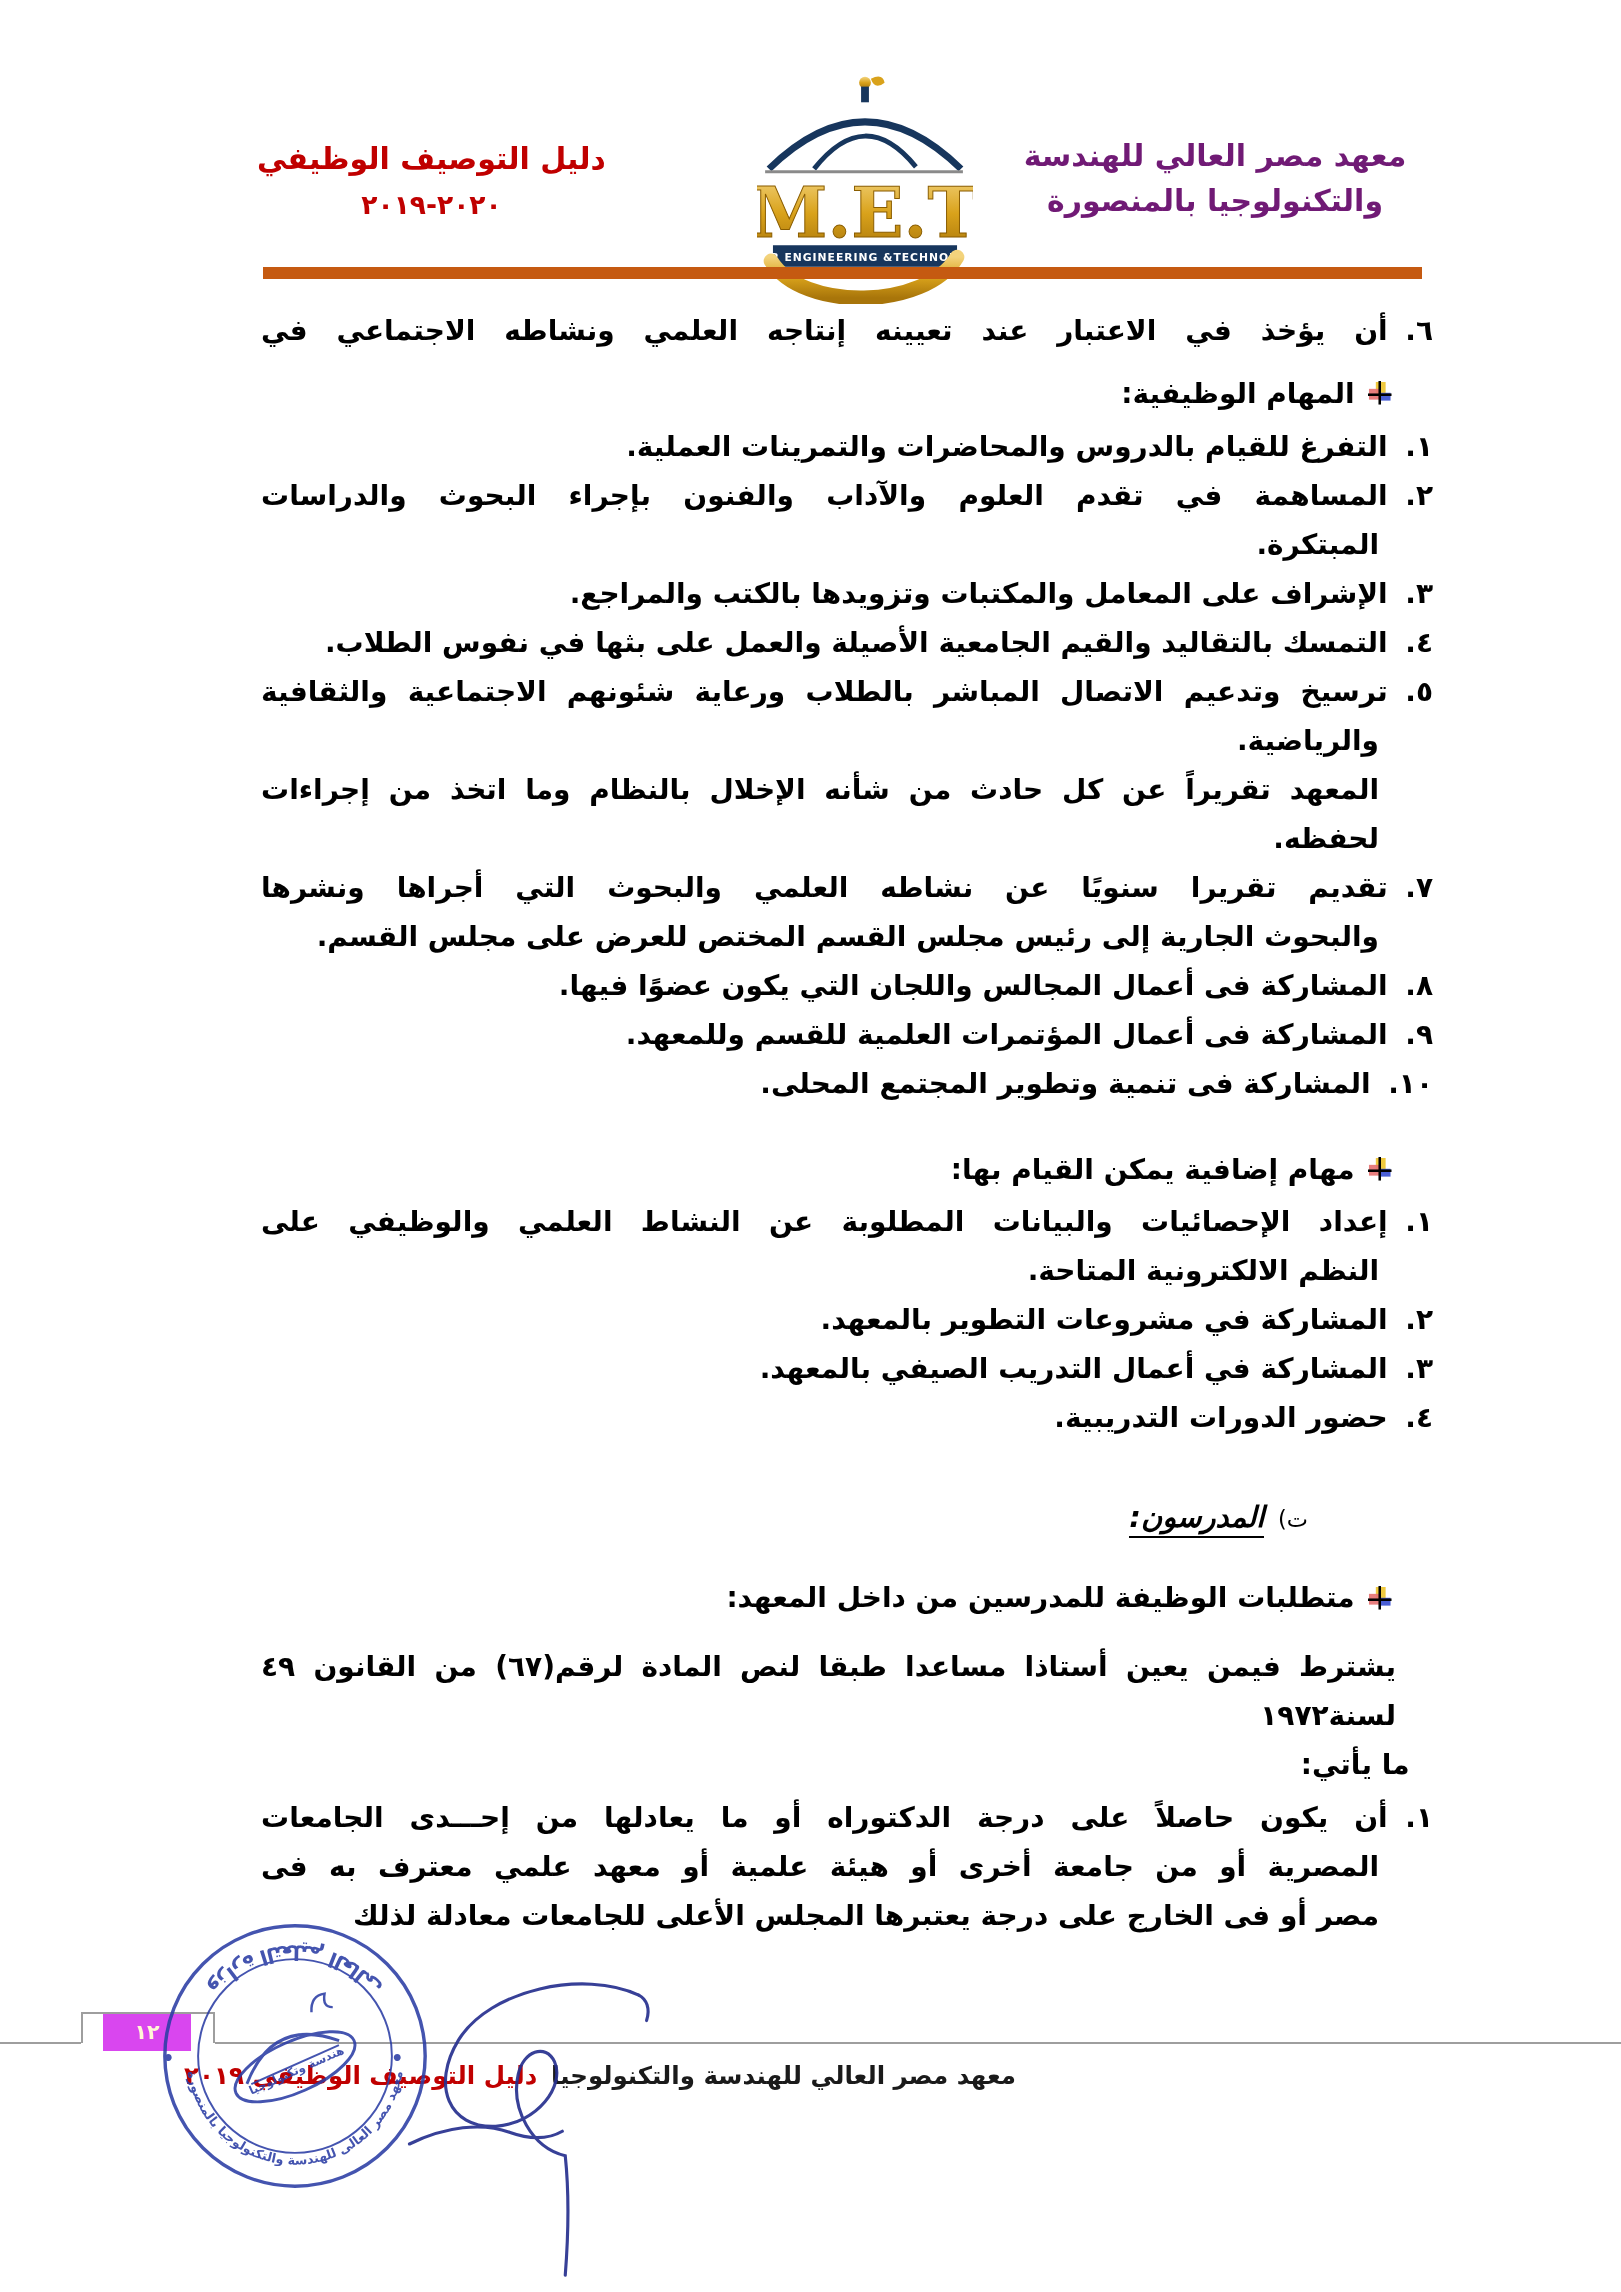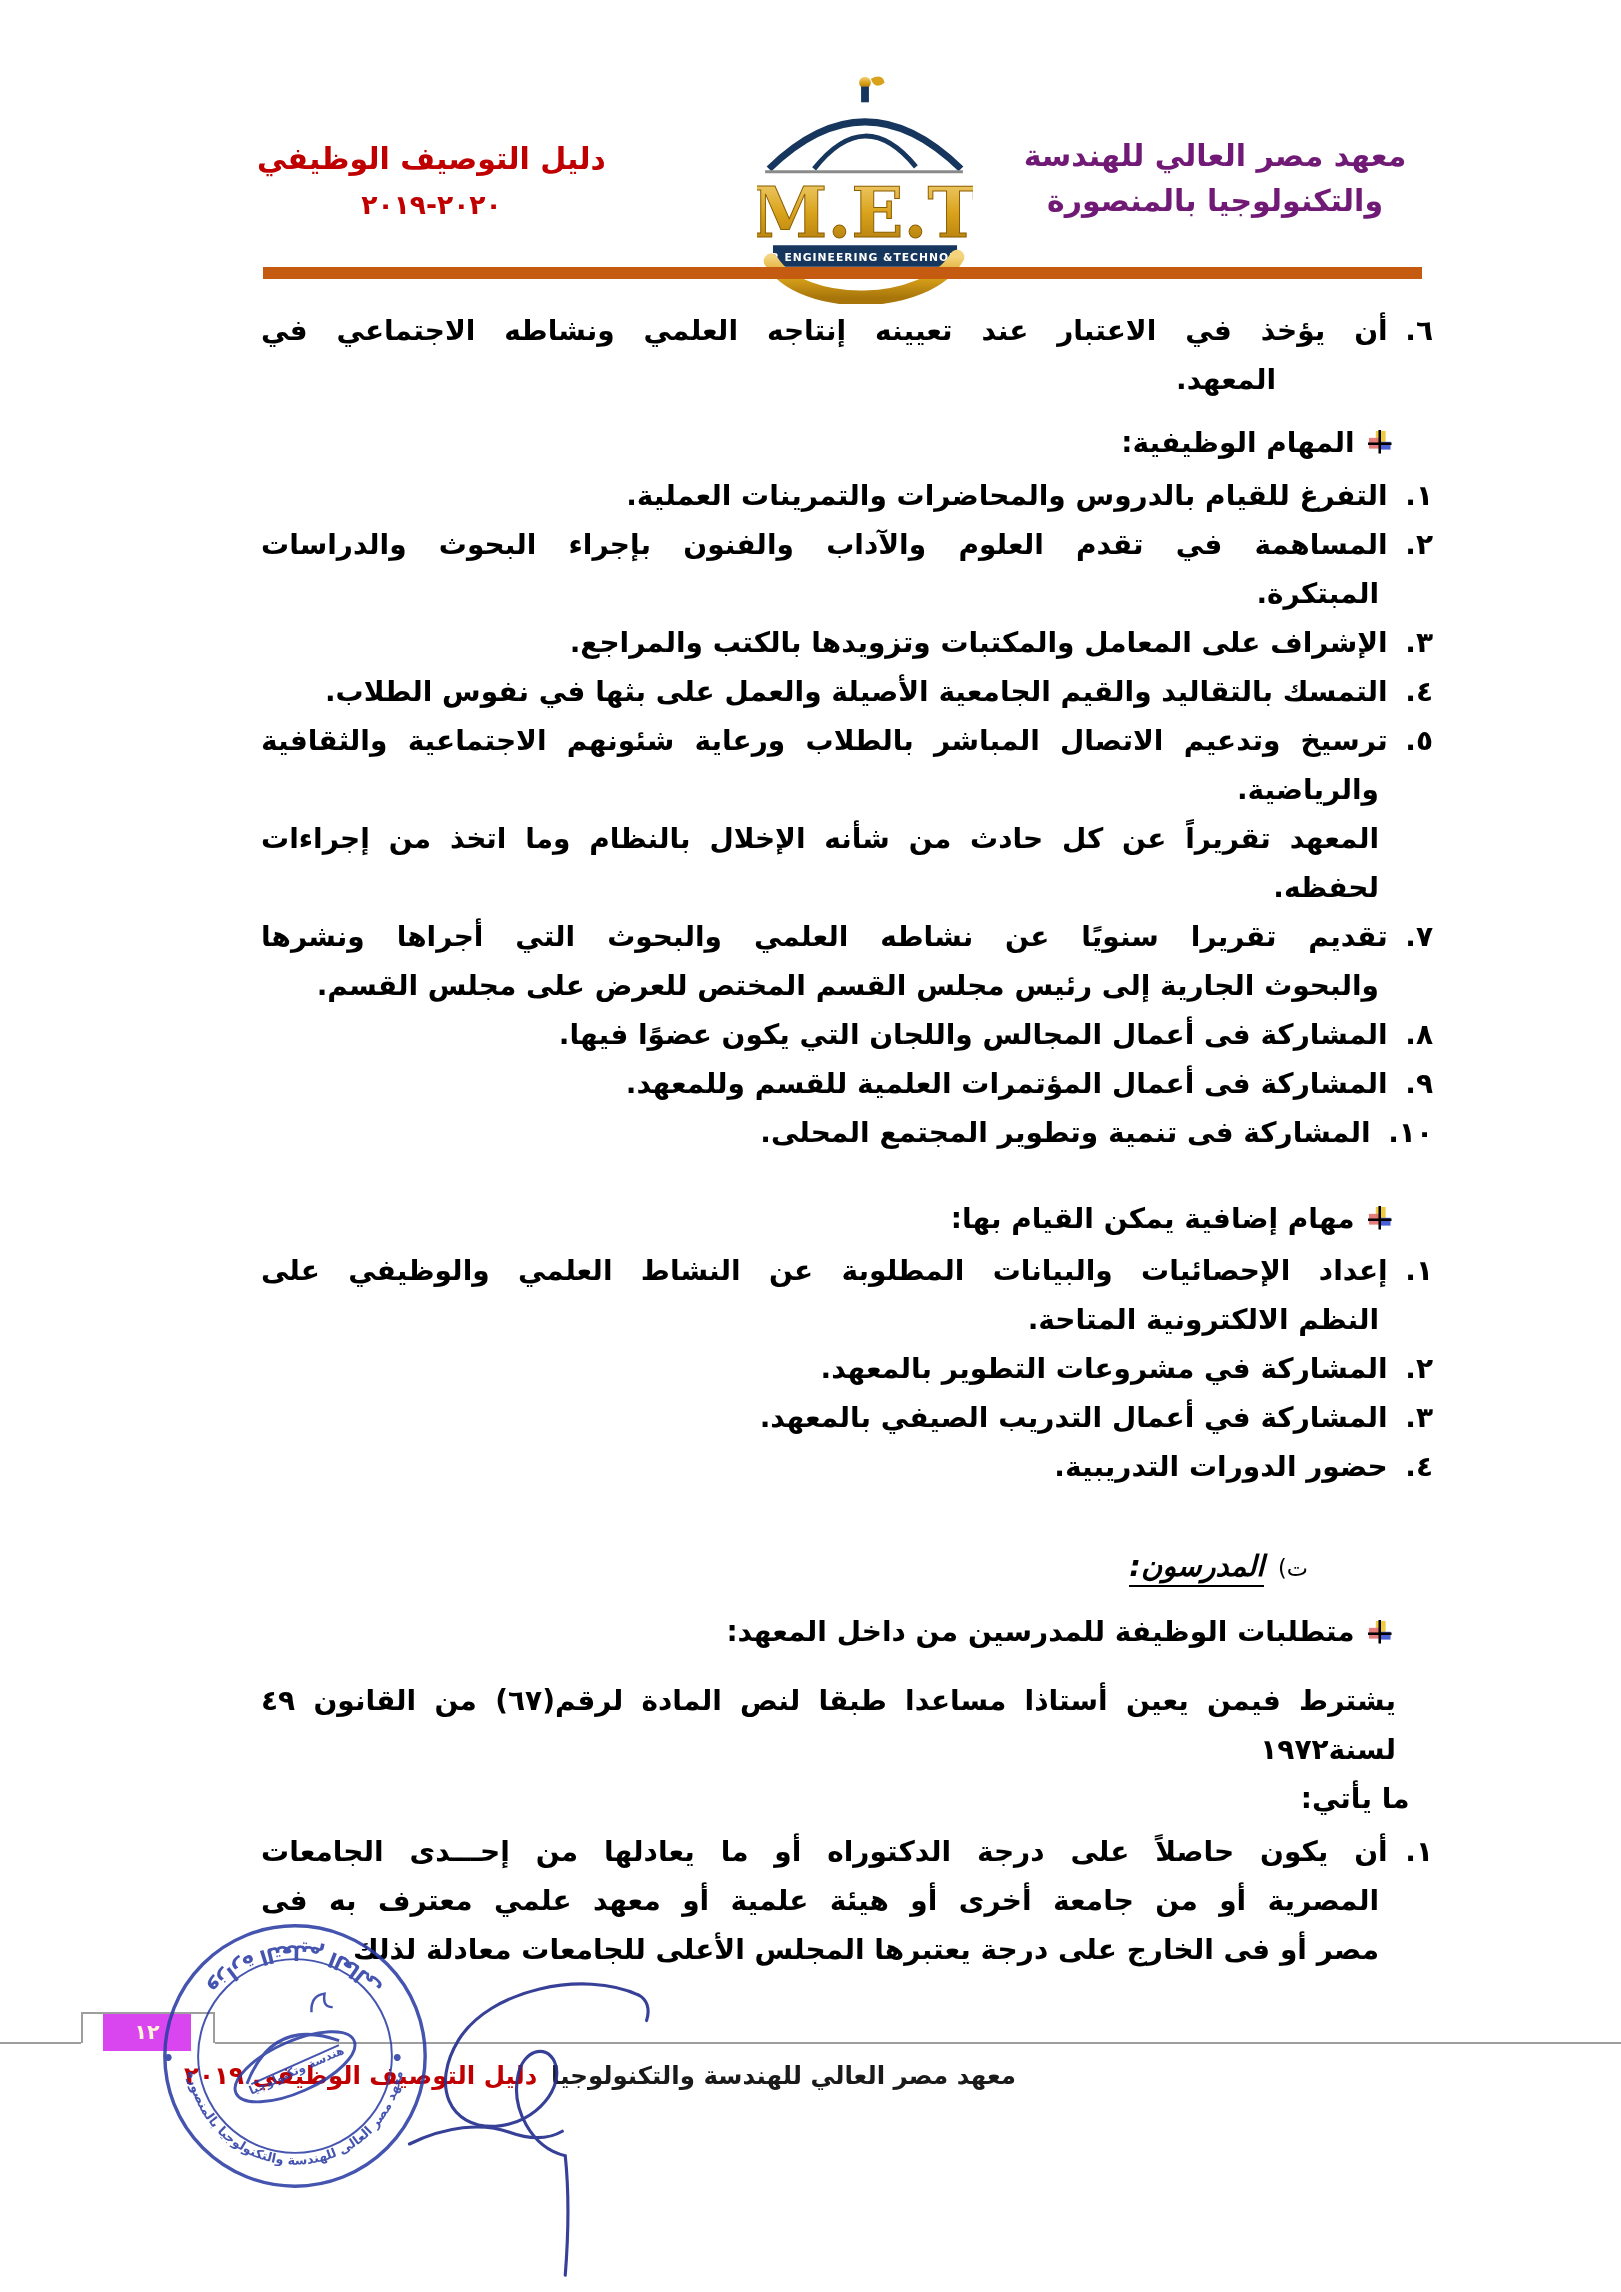--- a/index.html
+++ b/index.html
@@ -86,21 +86,20 @@
     <div class="t1">دليل التوصيف الوظيفي</div>
     <div class="t2">٢٠٢٠-٢٠١٩</div>
   </div>
 
   <div class="orange-bar"></div>
 
   <div class="body-col">
 
     <div>
       <div class="line fj"><span class="num">٦.</span><span>أن يؤخذ في الاعتبار عند تعيينه إنتاجه العلمي ونشاطه الاجتماعي في</span></div>
-      <div class="line endline ind160">المعهد.</div>
     </div>
 
     <div class="sec-head">
       <span class="bullet-ic">
         <svg width="25.5" height="25.5" viewBox="0 0 26 26">
           <rect x="9" y="1" width="10" height="14" fill="#EFC93F"></rect>
           <rect x="2" y="8" width="11" height="11" fill="#E57373" opacity="0.92"></rect>
           <rect x="13" y="12" width="11" height="8" fill="#4A5FD5"></rect>
           <line x1="13" y1="0" x2="13" y2="24" stroke="#000" stroke-width="2.6"></line>
           <line x1="1" y1="14" x2="25" y2="14" stroke="#000" stroke-width="2.6"></line>
@@ -170,21 +169,21 @@
       </div>
       <div>
         <div class="line"><span class="num">٤.</span><span>حضور الدورات التدريبية.</span></div>
       </div>
     </div>
 
     <div class="taa-head">
       <span class="taa-pre">ت)</span><span class="taa-title">المدرسون:</span>
     </div>
 
-    <div class="sec-head" style="margin-top:9px">
+    <div class="sec-head" style="margin-top:24px">
       <span class="bullet-ic">
         <svg width="25.5" height="25.5" viewBox="0 0 26 26">
           <rect x="9" y="1" width="10" height="14" fill="#EFC93F"></rect>
           <rect x="2" y="8" width="11" height="11" fill="#E57373" opacity="0.92"></rect>
           <rect x="13" y="12" width="11" height="8" fill="#4A5FD5"></rect>
           <line x1="13" y1="0" x2="13" y2="24" stroke="#000" stroke-width="2.6"></line>
           <line x1="1" y1="14" x2="25" y2="14" stroke="#000" stroke-width="2.6"></line>
         </svg>
       </span><span>متطلبات الوظيفة للمدرسين من داخل المعهد:</span>
     </div>

